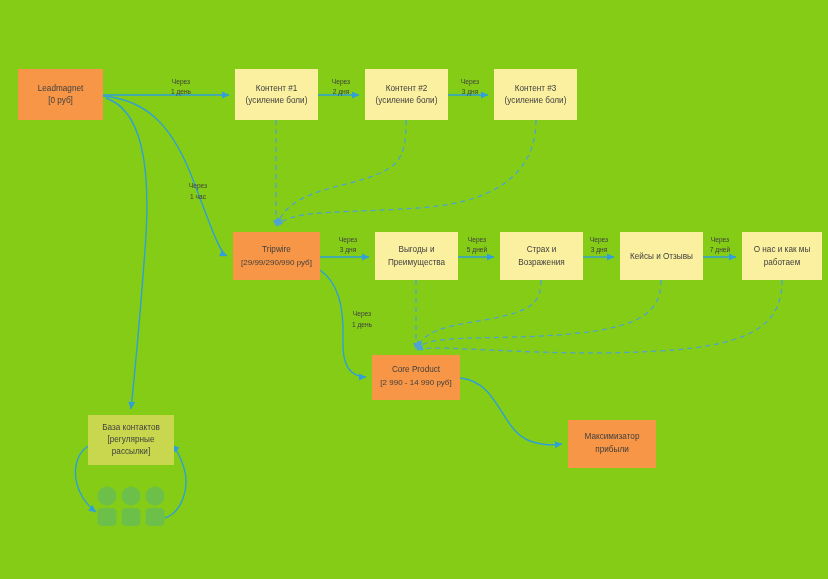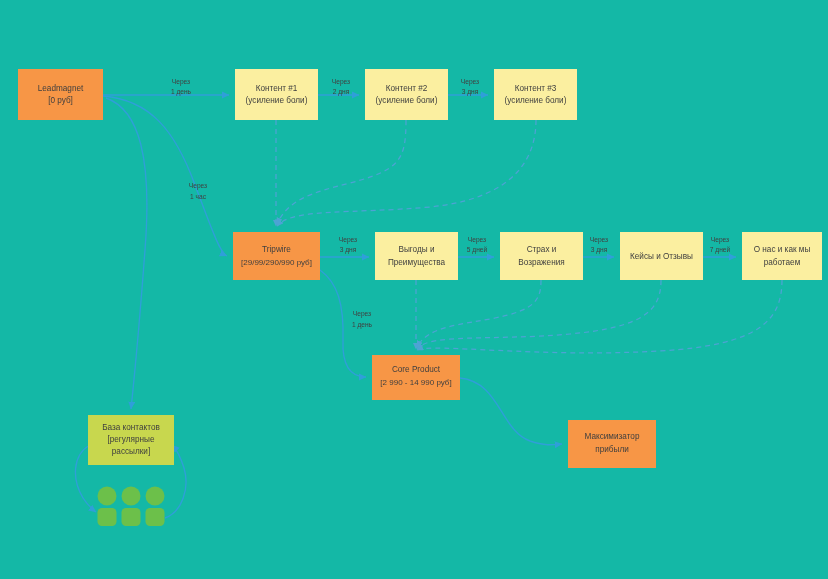--- a/index.html
+++ b/index.html
@@ -7,21 +7,21 @@
     padding: 0;
     background: #ffffff;
   }
   body {
     font-family: "Liberation Sans", sans-serif;
   }
   #canvas {
     position: relative;
     width: 828px;
     height: 579px;
-    background: #14b8a6;
+    background: #84cc16;
     overflow: hidden;
   }
   svg.layer {
     position: absolute;
     left: 0;
     top: 0;
     width: 828px;
     height: 579px;
   }
   .node-label {

